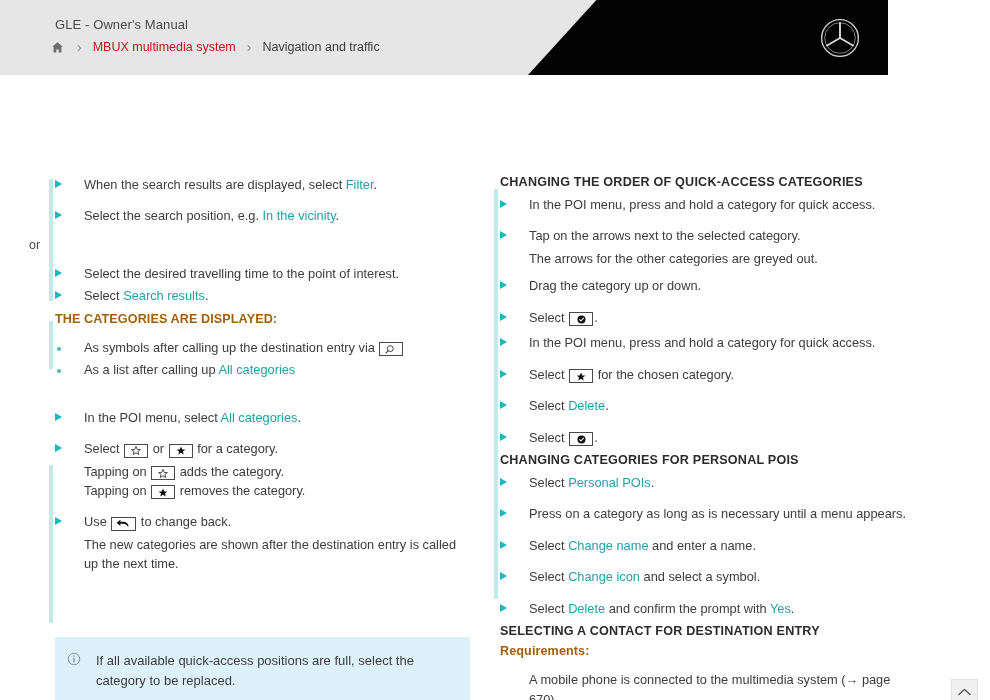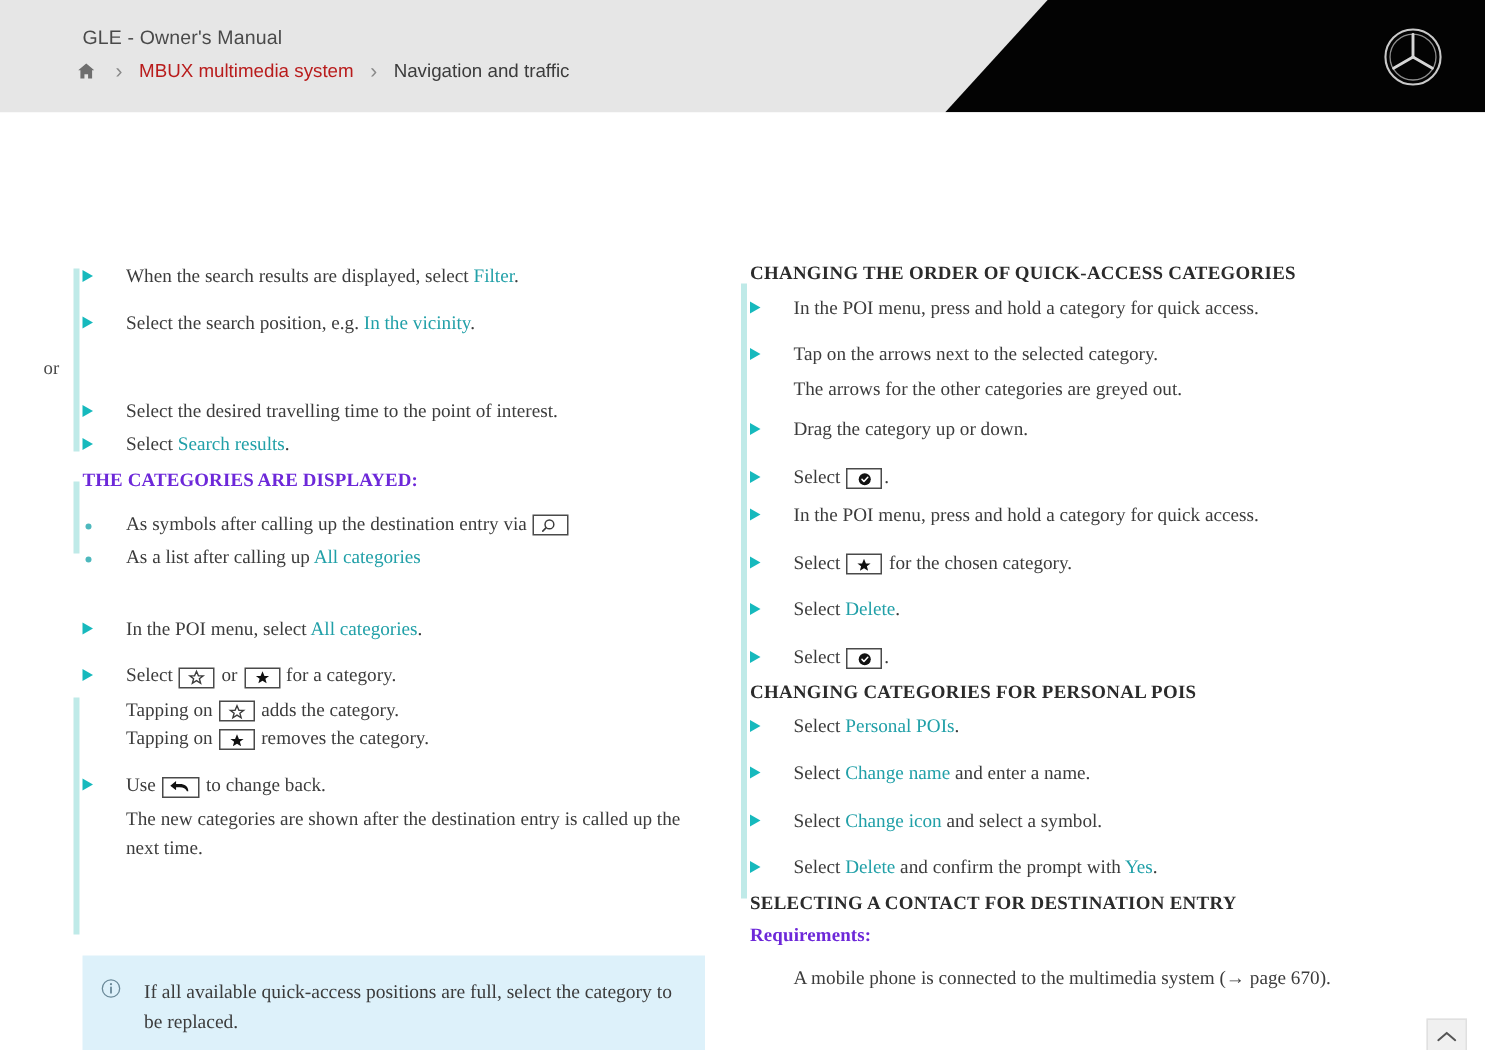--- a/index.html
+++ b/index.html
@@ -10,21 +10,21 @@
     background: #ffffff;
     font-family: "Liberation Sans", sans-serif;
     color: #3c3c3c;
     overflow: hidden;
     position: relative;
   }
 
   
   .header {
     position: relative;
-    width: 990px; height: 75px;
+    width: 888px; height: 75px;
     background: #e6e6e6;
     overflow: hidden;
   }
   .header-black {
     position: absolute;
     top: 0; right: 0;
     width: 360px; height: 75px;
     background: #030303;
     clip-path: polygon(19% 0, 100% 0, 100% 100%, 0 100%);
   }
@@ -58,21 +58,20 @@
     right: 27px; top: 17px;
     width: 42px; height: 42px;
   }
 
   
   .page {
     position: relative;
     width: 990px;
     height: 625px;
     background: #fff;
-    font-family: Liberation Serif, serif;
   }
   .col {
     position: absolute;
     top: 100px;
     width: 415px;
   }
   .col-left  { left: 55px; }
   .col-right { left: 500px; }
 
   
@@ -133,21 +132,21 @@
   h3.sect {
     font-size: 12.6px;
     font-weight: bold;
     color: #2b2b2b;
     margin: 0 0 6px 0;
     letter-spacing: .2px;
   }
   h4.subsect {
     font-size: 12.6px;
     font-weight: bold;
-    color: #6d28d9;
+    color: #a16207;
     margin: 0 0 12px 0;
     letter-spacing: .1px;
   }
 
   
   .sym {
     display: inline-flex;
     align-items: center;
     justify-content: center;
     border: 1px solid #4a4a4a;
@@ -368,20 +367,24 @@
           </span><span>.</span></span>
     </div>
 
     <h3 class="sect">CHANGING CATEGORIES FOR PERSONAL POIS</h3>
 
     <div class="row">
       <span class="marker"><i class="tri"></i></span>
       <span class="rowtext"><span>Select </span><span class="lnk">Personal POIs</span><span>.</span></span>
     </div>
 
+    <div class="row">
+      <span class="marker"><i class="tri"></i></span>
+      <span class="rowtext">Press on a category as long as is necessary until a menu appears.</span>
+    </div>
 
     <div class="row">
       <span class="marker"><i class="tri"></i></span>
       <span class="rowtext"><span>Select </span><span class="lnk">Change name</span><span> and enter a name.</span></span>
     </div>
 
     <div class="row">
       <span class="marker"><i class="tri"></i></span>
       <span class="rowtext"><span>Select </span><span class="lnk">Change icon</span><span> and select a symbol.</span></span>
     </div>

